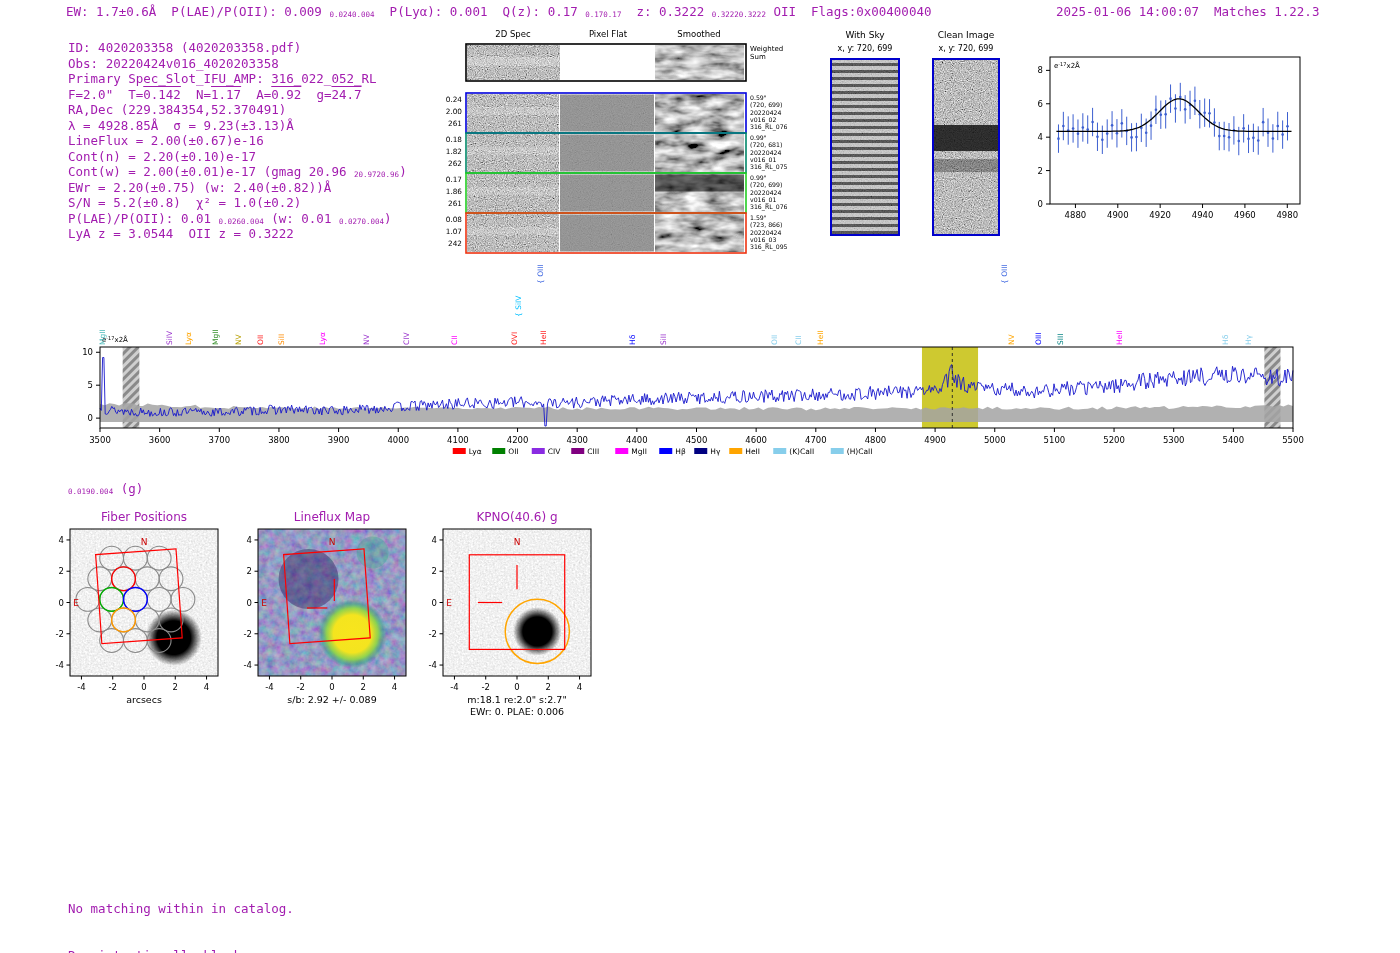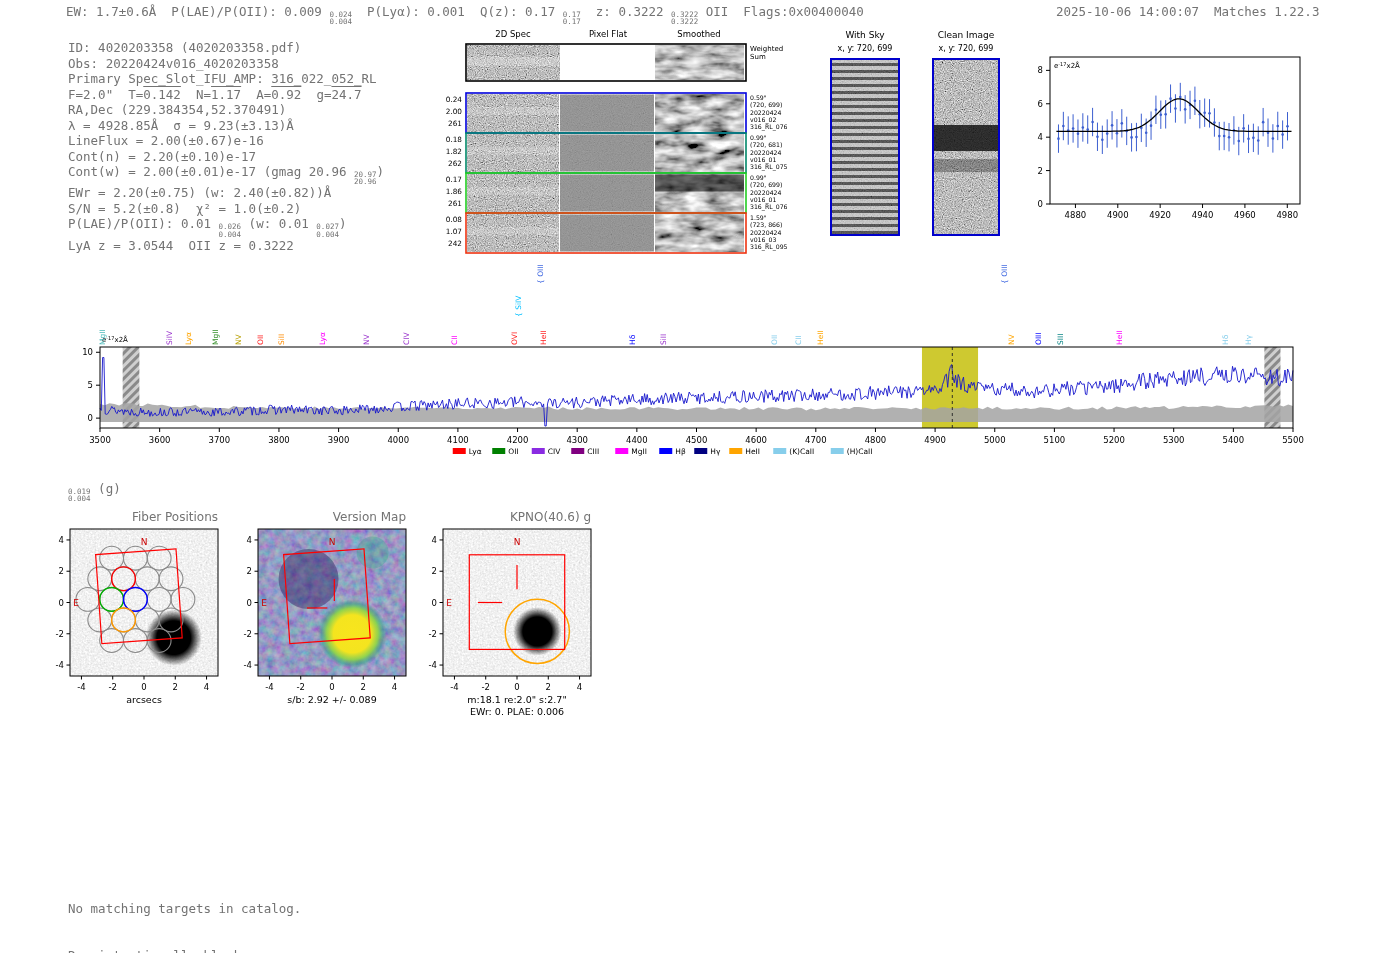--- a/index.html
+++ b/index.html
@@ -1,22 +1,22 @@
 <!DOCTYPE html>
 <html><head>
 <meta charset="utf-8">
 <style>
 *{box-sizing:border-box}
 body{margin:0;background:#fff}
-#page{position:relative;width:1400px;height:953px;background:#fff;color:#737373;overflow:hidden;font-family:"DejaVu Sans Mono",monospace}
+#page{position:relative;width:1400px;height:953px;background:#fff;color:#a21caf;overflow:hidden;font-family:"DejaVu Sans Mono",monospace}
 .abs{position:absolute}
 .mono13{font-size:12.5px;line-height:15.5px;white-space:pre}
-.stack{display:inline-flex;flex-direction:column;font-size:7.5px;line-height:7.2px;vertical-align:-1px}
+.stack{display:inline-flex;flex-direction:row;font-size:7.5px;line-height:7.2px;vertical-align:-1px}
 .over{text-decoration:overline}
-.ptitle{font-family:"DejaVu Sans",sans-serif;font-size:12px;text-align:right}
+.ptitle{font-family:"DejaVu Sans",sans-serif;font-size:12px;text-align:center}
 svg text{font-family:"DejaVu Sans",sans-serif}
 </style>
 </head>
 <body>
 
 <div id="page">
 
   <svg style="position:absolute;width:0;height:0">
     <defs>
       <filter id="fGrayStrip" x="0" y="0" width="100%" height="100%">
@@ -56,21 +56,21 @@
           <rect width="3" height="6" fill="#8a8a8a"></rect>
       </pattern>
       <pattern id="stripesP" width="8" height="7" patternUnits="userSpaceOnUse">
         <rect width="8" height="7" fill="#c9c9c9"></rect>
           <rect width="8" height="3" fill="#2e2e2e"></rect>
       </pattern>
     </defs>
   </svg>
 
   <div id="header-left" class="abs mono13" style="left:66px;top:4px"><span>EW: 1.7±0.6Å  P(LAE)/P(OII): 0.009 </span><span class="stack"><span>0.024</span><span>0.004</span></span><span>  P(Lyα): 0.001  Q(z): 0.17 </span><span class="stack"><span>0.17</span><span>0.17</span></span><span>  z: 0.3222 </span><span class="stack"><span>0.3222</span><span>0.3222</span></span><span> OII  Flags:0x00400040</span></div>
-  <div class="abs mono13" style="left:1056px;top:4px"><span>2025-10-06 14:00:07</span><span>  </span><span>Matches 1.22.3</span></div>
+  <div class="abs mono13" style="left:1056px;top:4px"><span>2025-01-06 14:00:07</span><span>  </span><span>Matches 1.22.3</span></div>
 
   <div id="info-block" class="abs mono13" style="left:68px;top:40px"><div><span>ID: 4020203358 (4020203358.pdf)</span></div><div><span>Obs: 20220424v016_4020203358</span></div><div><span>Primary Spec_Slot_IFU_AMP: 316_022_052_RL</span></div><div><span>F=2.0"  T=</span><span class="over">0.142</span><span>  N=</span><span class="over">1.17</span><span>  A=</span><span class="over">0.92</span><span>  g=</span><span class="over">24.7</span></div><div><span>RA,Dec (229.384354,52.370491)</span></div><div><span>λ = 4928.85Å  σ = 9.23(±3.13)Å</span></div><div><span>LineFlux = 2.00(±0.67)e-16</span></div><div><span>Cont(n) = 2.20(±0.10)e-17</span></div><div><span>Cont(w) = 2.00(±0.01)e-17 (gmag 20.96 </span><span class="stack"><span>20.97</span><span>20.96</span></span><span>)</span></div><div><span>EWr = 2.20(±0.75) (w: 2.40(±0.82))Å</span></div><div><span>S/N = 5.2(±0.8)  χ² = 1.0(±0.2)</span></div><div><span>P(LAE)/P(OII): 0.01 </span><span class="stack"><span>0.026</span><span>0.004</span></span><span> (w: 0.01 </span><span class="stack"><span>0.027</span><span>0.004</span></span><span>)</span></div><div><span>LyA z = 3.0544  OII z = 0.3222</span></div></div>
 
   <svg id="spec2d-svg" class="abs" style="left:440px;top:28px" width="575" height="235">
       <text x="73" y="9" font-size="8.5" text-anchor="middle">2D Spec</text>
       <text x="168" y="9" font-size="8.5" text-anchor="middle">Pixel Flat</text>
       <text x="259" y="9" font-size="8.5" text-anchor="middle">Smoothed</text>
       <rect x="27" y="17.5" width="93" height="34" filter="url(#fGrayStrip)"></rect>
       <rect x="27" y="29" width="93" height="9" fill="#fff" opacity="0.25"></rect>
       <rect x="215" y="17.5" width="89" height="34" filter="url(#fGraySmooth)"></rect>
@@ -374,21 +374,21 @@
       <text x="685.25" y="192" font-size="7.5">HeII</text>
       <rect x="713.25" y="186" width="13" height="6" fill="#87ceeb"></rect>
       <text x="729.25" y="192" font-size="7.5">(K)CaII</text>
       <rect x="770.75" y="186" width="13" height="6" fill="#87ceeb"></rect>
       <text x="786.75" y="192" font-size="7.5">(H)CaII</text>
     </svg>
 
   <div id="mosaic-line" class="abs mono13" style="left:68px;top:481px"><span class="stack"><span>0.019</span><span>0.004</span></span><span> (g)</span></div>
 
   <div class="abs ptitle" style="left:70px;top:510px;width:148px">Fiber Positions</div>
-  <div class="abs ptitle" style="left:258px;top:510px;width:148px">Version Map</div>
+  <div class="abs ptitle" style="left:258px;top:510px;width:148px">Lineflux Map</div>
   <div class="abs ptitle" style="left:443px;top:510px;width:148px">KPNO(40.6) g</div>
 
   <svg id="panel-svg-0" class="abs" style="left:40px;top:519px" width="215" height="200">
       <rect x="30" y="10" width="148" height="147" filter="url(#fGrayLight)"></rect>
       <circle cx="133.716" cy="118.69" r="28.152" fill="url(#gradDark)"></circle>
       <circle cx="47.852399999999996" cy="80.372" r="11.8864" fill="none" stroke="#8a8a8a" stroke-width="1.1"></circle>
       <circle cx="59.7388" cy="59.7847552" r="11.8864" fill="none" stroke="#8a8a8a" stroke-width="1.1"></circle>
       <circle cx="71.62519999999999" cy="39.1975104" r="11.8864" fill="none" stroke="#8a8a8a" stroke-width="1.1"></circle>
       <circle cx="59.7388" cy="100.9592448" r="11.8864" fill="none" stroke="#8a8a8a" stroke-width="1.1"></circle>
       <circle cx="71.62519999999999" cy="80.372" r="11.8864" fill="none" stroke="#8a8a8a" stroke-width="1.1"></circle>
@@ -497,17 +497,17 @@
       <text x="24" y="55.22" font-size="8.5" text-anchor="end">2</text>
       <line x1="166.56" y1="157" x2="166.56" y2="160.5" stroke="#000"></line>
       <text x="166.56" y="171" font-size="8.5" text-anchor="middle">4</text>
       <line x1="26.5" y1="20.939999999999998" x2="30" y2="20.939999999999998" stroke="#000"></line>
       <text x="24" y="23.939999999999998" font-size="8.5" text-anchor="end">4</text>
       <text x="104" y="184" font-size="9.5" text-anchor="middle">m:18.1 re:2.0" s:2.7"</text>
       <text x="104" y="196" font-size="9.5" text-anchor="middle">EWr: 0. PLAE: 0.006</text>
     </svg>
 
   <div class="abs mono13" style="left:68px;top:870px">
-    <div>No matching targets in catalog.</div>
+    <div>No matching within in catalog.</div>
     <div>Row intentionally blank.</div>
   </div>
 
 </div>
 
 </body></html>

